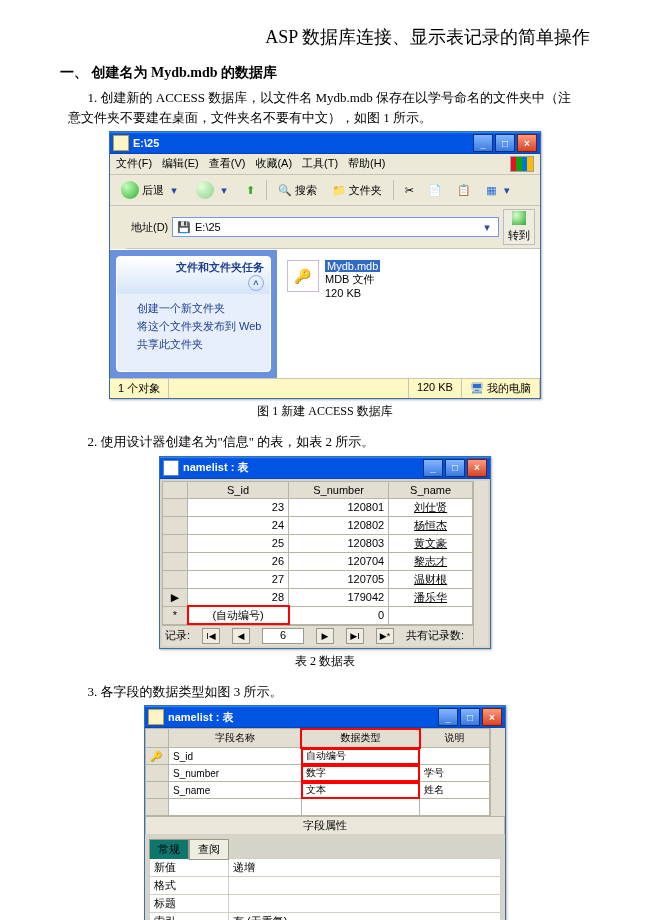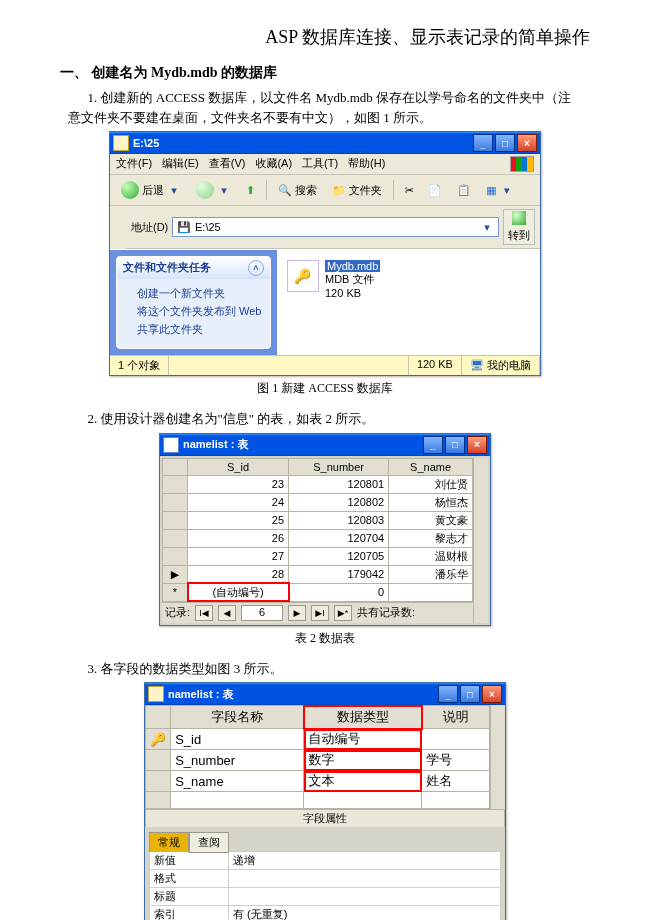--- a/index.html
+++ b/index.html
@@ -84,59 +84,59 @@
   .sep{width:1px;height:20px;background:#c0c0c0;margin:0 2px;}
   .addrbar{display:flex;align-items:center;gap:4px;padding:3px 5px;border-bottom:1px solid #c8c4b8;background:#ece9d8;margin-left:16px;}
   .addrinput{flex:1;background:#fff;border:1px solid #7a96df;height:18px;display:flex;align-items:center;padding:0 4px;}
   .drop{width:14px;height:14px;display:flex;align-items:center;justify-content:center;color:#2b4aa0;}
   .gobtn{display:flex;align-items:center;gap:3px;padding:1px 4px;border:1px solid #bdbdbd;background:#efece0;flex-direction:column;}
   .gobtn .sq{width:14px;height:14px;background:radial-gradient(circle at 30% 30%,#d6ffce,#2faa2f);}
 
   .expbody{display:flex;background:#fff;border-top:1px solid #fff;}
   .taskpane{width:155px;background:#6a91e0;padding:6px;}
   .taskbox{background:#e7effc;border:1px solid #fff;border-radius:4px;}
-  .taskhdr{background:linear-gradient(#fff,#d5e4fa);padding:3px 6px;font-weight:bold;color:#1c3e93;display:flex;justify-content:space-between;align-items:flex-start;}
+  .taskhdr{background:linear-gradient(#fff,#d5e4fa);padding:3px 6px;font-weight:bold;color:#1c3e93;display:flex;justify-content:space-between;align-items:flex-end;flex-direction:column;}
   .taskhdr .up{width:14px;height:14px;border:1px solid #8aa9e3;border-radius:50%;display:flex;align-items:center;justify-content:center;color:#3358b6;font-size:9px;}
-  .tasklist{padding:4px 4px 8px 20px;font-size:11px;color:#1c3e93;}
+  .tasklist{padding:4px 4px 16px 20px;font-size:11px;color:#1c3e93;}
   .tasklist div{margin:3px 0;}
   .filepane{flex:1;padding:10px;display:flex;align-items:flex-start;gap:6px;}
   .fileicon{width:30px;height:30px;border:1px solid #c9b8e6;background:#fff;display:flex;align-items:center;justify-content:center;color:#b04cc0;}
   .fileicon span{font-size:14px;}
   .fileinfo{font-size:11px;color:#000;}
   .fileinfo .fname{background:#316ac5;color:#fff;padding:0 2px;}
   .statusbar{display:flex;border-top:1px solid #c8c4b8;background:#fef9c3;font-size:11px;}
   .statusbar .cell{padding:2px 8px;border-right:1px solid #c8c4b8;}
   .statusbar .cell.flex{flex:1;}
 
   
   .dsw { width:330px; }
   .ds-title .ticon{background:#fff;border-color:#5a80d0;}
   .dsbody{background:#d6d3c8;padding:2px;}
   table.dsheet{width:100%;border-collapse:collapse;background:#fff;font-size:11px;}
   table.dsheet th, table.dsheet td{border:1px solid #b5b5a5;padding:1px 4px;text-align:right;height:14px;}
   table.dsheet th{background:#e2dfd2;text-align:center;font-weight:normal;}
   table.dsheet td.rowhead{background:#e2dfd2;width:16px;text-align:center;}
-  table.dsheet td.cname{text-align:right;}
-  .navrec{display:flex;align-items:center;gap:5px;padding:2px 3px;background:#e2dfd2;border-top:1px solid #b5b5a5;font-size:11px;}
+  table.dsheet td.cname{text-align:center;text-decoration:underline;}
+  .navrec{display:flex;align-items:center;gap:12px;padding:2px 3px;background:#e2dfd2;border-top:1px solid #b5b5a5;font-size:11px;}
   .navbtn{width:16px;height:14px;border:1px solid #9c998c;background:#efece0;display:flex;align-items:center;justify-content:center;font-size:9px;}
   .navfield{width:40px;height:14px;border:1px solid #9c998c;background:#fff;text-align:center;}
 
   
   .dvw { width:360px; }
   .dvbody{background:#d6d3c8;}
-  table.design{width:100%;border-collapse:collapse;background:#ef4444;font-size:13px;}
+  table.design{width:100%;border-collapse:collapse;background:#ef4444;font-size:10px;}
   table.design th{background:#e2dfd2;border:1px solid #b5b5a5;padding:2px;text-align:center;font-weight:normal;}
   table.design td{border:1px solid #b5b5a5;padding:1px 4px;height:14px;background:#fff;}
   table.design td.rowh{background:#e2dfd2;width:14px;text-align:center;}
   .redcol { outline:2px solid red; outline-offset:-2px; }
   .fieldprops{padding:4px;}
   .fpheader{text-align:center;background:#eae7da;border:1px solid #b5b5a5;border-bottom:none;padding:1px;}
   .tabs{display:flex;gap:0;margin-bottom:-1px;}
   .tab{padding:2px 8px;border:1px solid #9c998c;background:#efece0;font-size:11px;position:relative;top:1px;}
-  .tab.active{background:#eab308;border-bottom:1px solid #fff;}
+  .tab.active{background:#0f766e;border-bottom:1px solid #fff;}
   table.props{width:100%;border-collapse:collapse;background:#fff;border:1px solid #9c998c;font-size:11px;}
   table.props td{padding:1px 4px;border:1px solid #d0d0c4;height:13px;}
   table.props td.pname{width:70px;background:#fff;}
   .vscroll{width:14px;background:#e2dfd2;border-left:1px solid #b5b5a5;}
   .wrap{display:flex;}
   .wrap > .content{flex:1;}
 </style>
 </head>
 <body>
 

